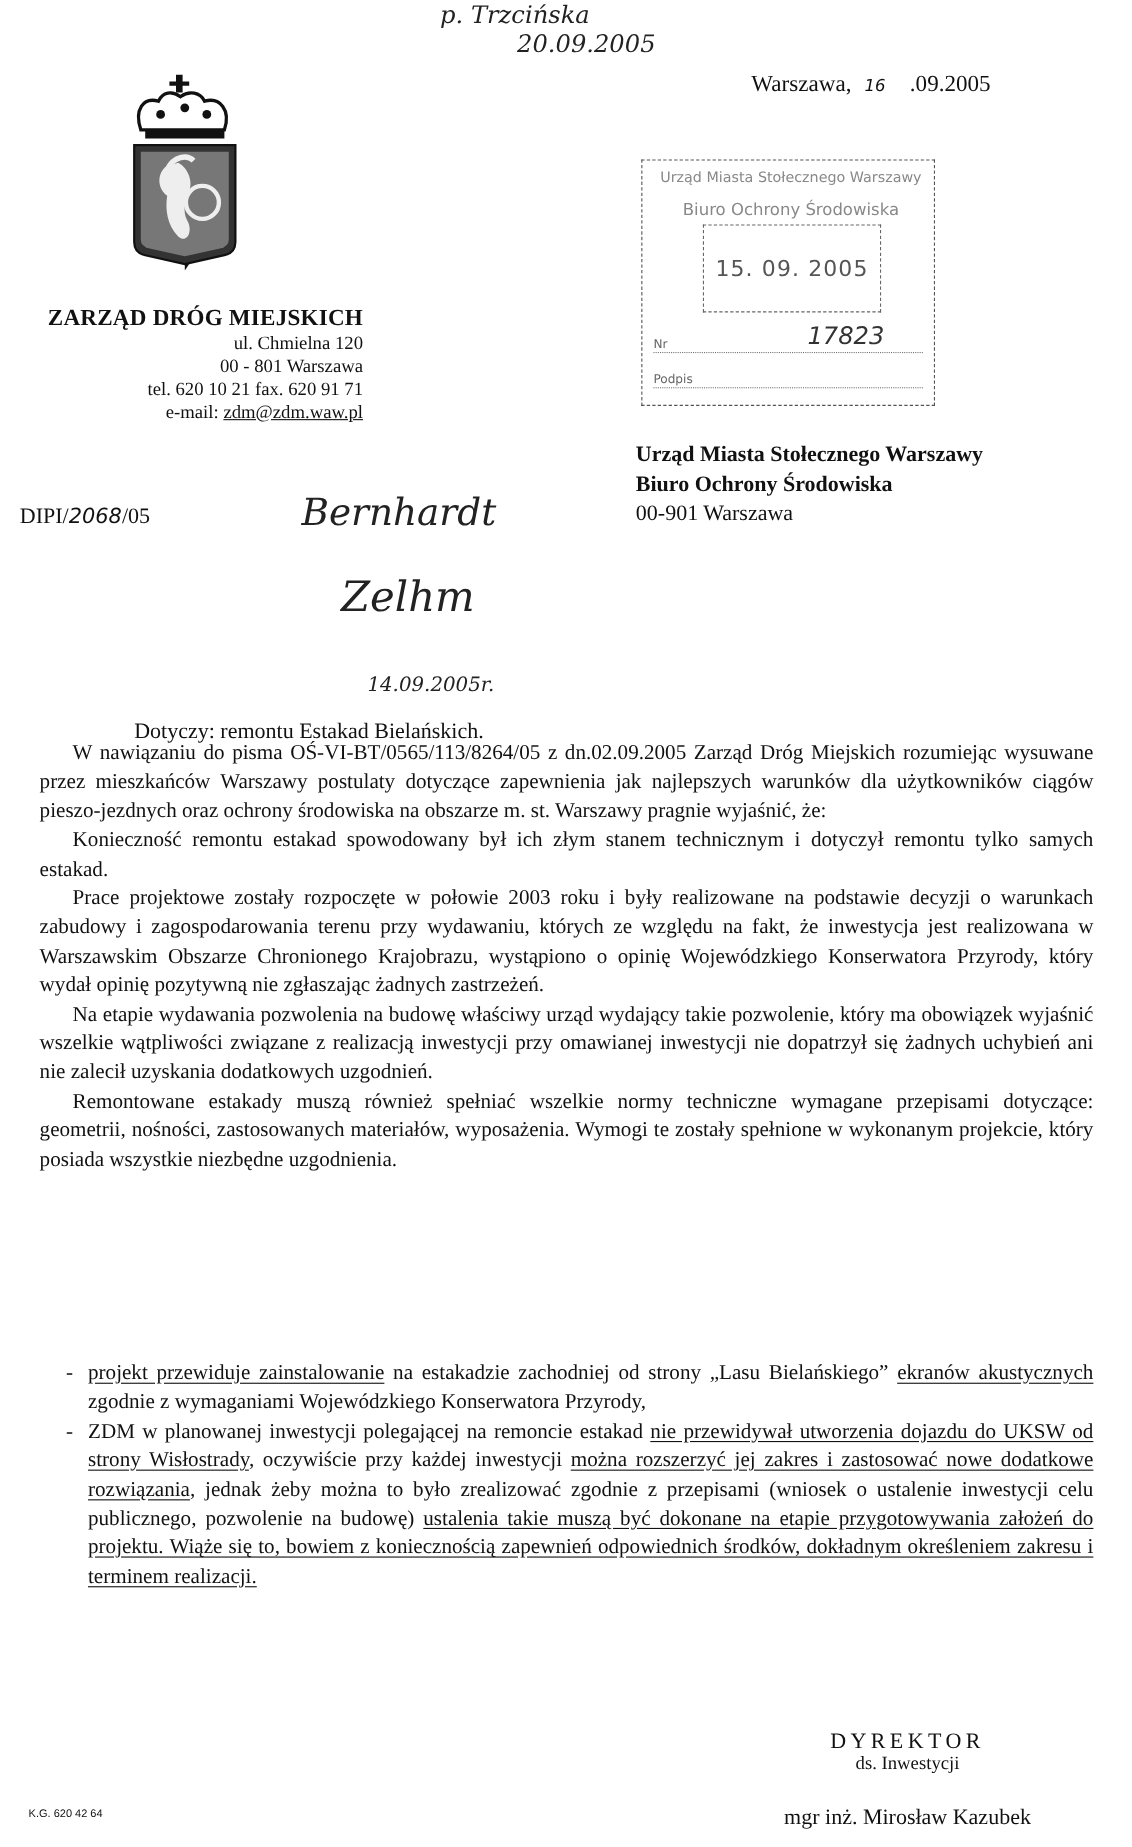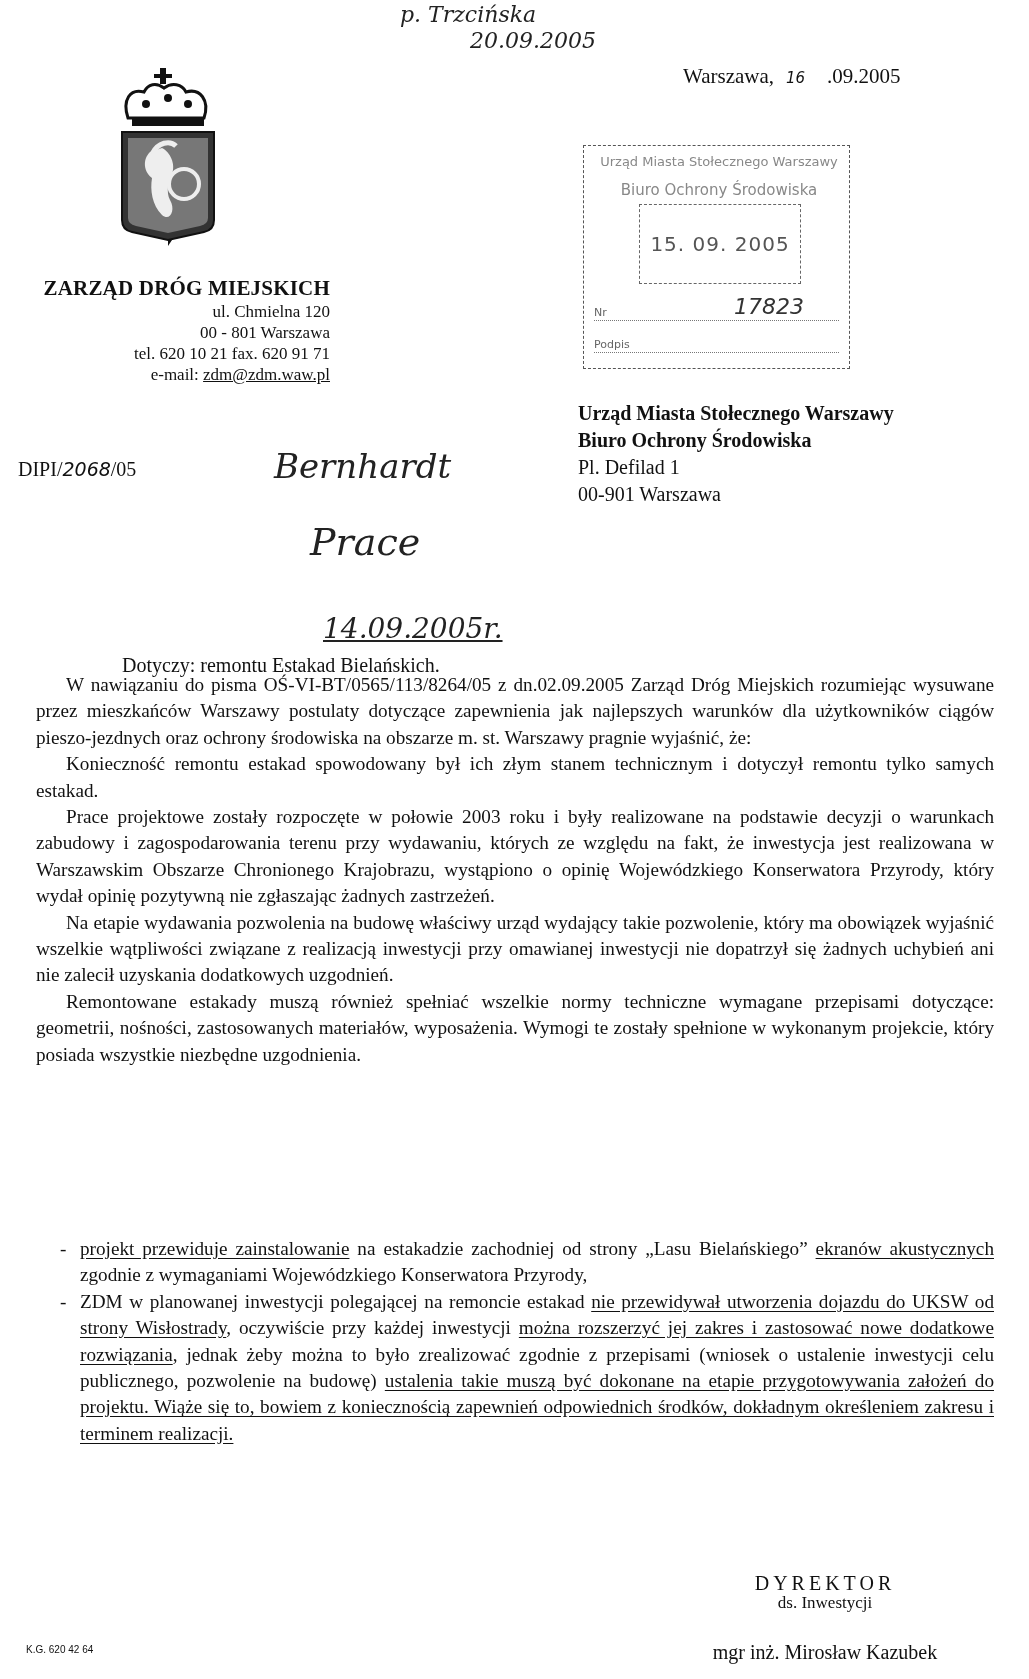--- a/index.html
+++ b/index.html
@@ -45,21 +45,21 @@
   #stamp .s-nr .hand-nr { position: absolute; left: 140px; top: -12px; font-size: 22px; font-style: italic; color: #333; }
   #stamp .s-podpis { position: absolute; left: 10px; top: 192px; width: 245px; font-size: 11px; border-bottom: 1px dotted #777; height: 14px; }
 
   
   #recipient { left: 578px; top: 400px; font-size: 20px; line-height: 27px; }
   #recipient .bold { font-weight: bold; }
 
   
   #sig1 { left: 244px; top: 446px; font-size: 34px; margin-left: 30px; }
   #sig2 { left: 310px; top: 520px; font-size: 38px; }
-  #sig-date { left: 323px; top: 612px; font-size: 28px; text-decoration: underline; }
+  #sig-date { left: 334px; top: 612px; font-size: 18px; }
 
   #subject { left: 122px; top: 654px; font-size: 20px; }
 
   
   #body-text { left: 36px; top: 672px; width: 958px; font-size: 19.2px; line-height: 26.4px; text-align: justify; }
   #body-text p { margin: 0; text-indent: 30px; }
 
   #answers { left: 36px; top: 1236px; width: 958px; font-size: 19.2px; line-height: 26.4px; text-align: justify; }
   #answers .intro { padding-left: 30px; margin: 0; }
   #answers .item { position: relative; padding-left: 44px; margin: 0; }
@@ -129,26 +129,25 @@
     <span class="hand-nr">17823</span>
   </div>
   <div class="s-podpis">
     <span>Podpis</span>
   </div>
 </div>
 
 <div id="recipient" class="abs">
   <div class="bold">Urząd Miasta Stołecznego Warszawy</div>
   <div class="bold">Biuro Ochrony Środowiska</div>
-  <div>Pl. Defilad 1</div>
   <div>00-901 Warszawa</div>
 </div>
 
 <div id="sig1" class="abs hand">Bernhardt</div>
-<div id="sig2" class="abs hand">Prace</div>
+<div id="sig2" class="abs hand">Zelhm</div>
 <div id="sig-date" class="abs hand">14.09.2005r.</div>
 
 <div id="subject" class="abs">Dotyczy: remontu Estakad Bielańskich.</div>
 
 <div id="body-text" class="abs">
   <p>W nawiązaniu do pisma OŚ-VI-BT/0565/113/8264/05 z dn.02.09.2005 Zarząd Dróg Miejskich rozumiejąc wysuwane przez mieszkańców Warszawy postulaty dotyczące zapewnienia jak najlepszych warunków dla użytkowników ciągów pieszo-jezdnych oraz ochrony środowiska na obszarze m. st. Warszawy pragnie wyjaśnić, że:</p>
   <p>Konieczność remontu estakad spowodowany był ich złym stanem technicznym i dotyczył remontu tylko samych estakad.</p>
   <p>Prace projektowe zostały rozpoczęte w połowie 2003 roku i były realizowane na podstawie decyzji o warunkach zabudowy i zagospodarowania terenu przy wydawaniu, których ze względu na fakt, że inwestycja jest realizowana w Warszawskim Obszarze Chronionego Krajobrazu, wystąpiono o opinię Wojewódzkiego Konserwatora Przyrody, który wydał opinię pozytywną nie zgłaszając żadnych zastrzeżeń.</p>
   <p>Na etapie wydawania pozwolenia na budowę właściwy urząd wydający takie pozwolenie, który ma obowiązek wyjaśnić wszelkie wątpliwości związane z realizacją inwestycji przy omawianej inwestycji nie dopatrzył się żadnych uchybień ani nie zalecił uzyskania dodatkowych uzgodnień.</p>
   <p>Remontowane estakady muszą również spełniać wszelkie normy techniczne wymagane przepisami dotyczące: geometrii, nośności, zastosowanych materiałów, wyposażenia. Wymogi te zostały spełnione w wykonanym projekcie, który posiada wszystkie niezbędne uzgodnienia.</p>

